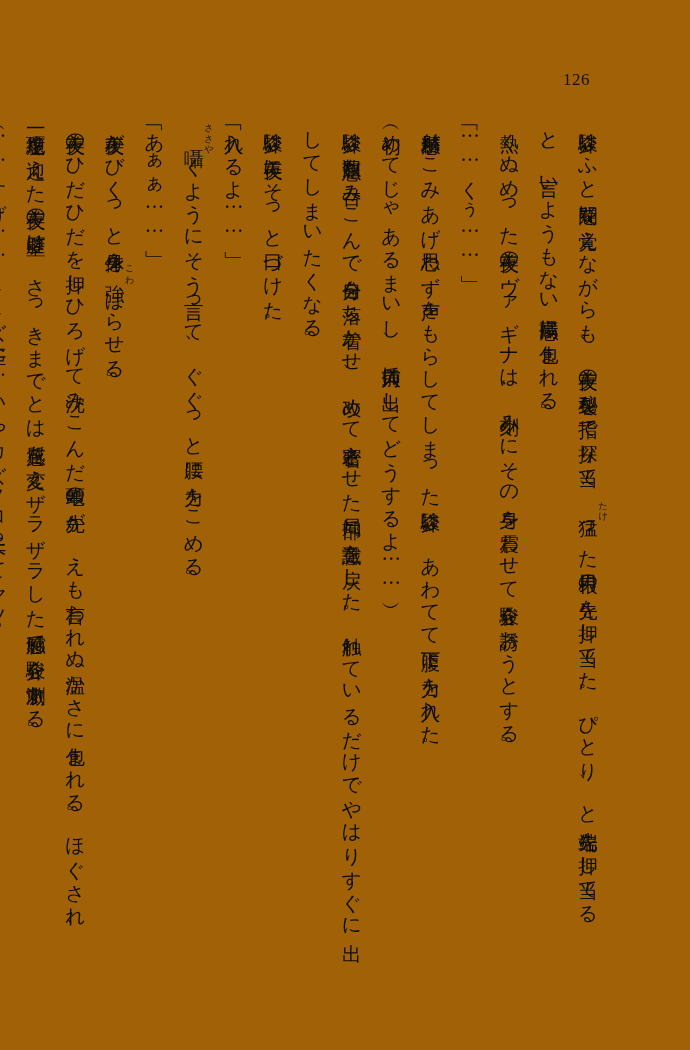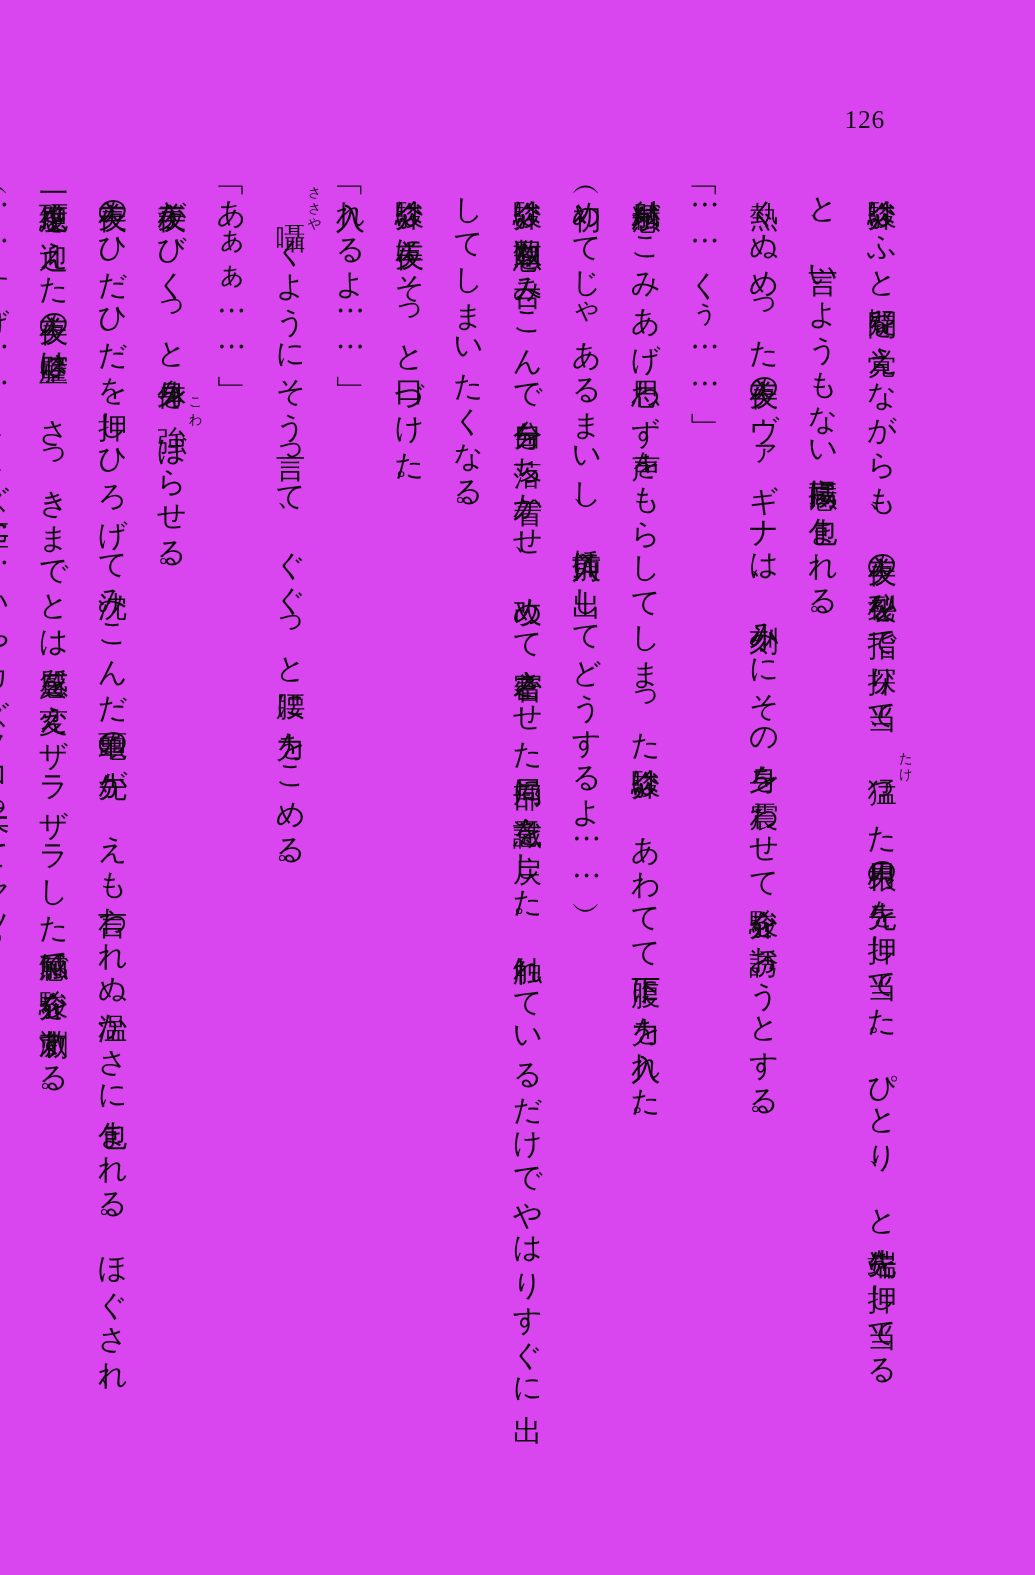--- a/index.html
+++ b/index.html
@@ -15,21 +15,21 @@
     color: #000000;
     position: relative;
   }
 
   .page {
     position: absolute;
     left: 0;
     top: 0;
     width: 690px;
     height: 1050px;
-    background: #d946ef;
+    background: #a16207;
   }
 
   
   .page-number {
     position: absolute;
     top: 70px;
     right: 100px;
     font-size: 17px;
     letter-spacing: 0.5px;
     font-family: "Liberation Serif", "DejaVu Serif", serif;

